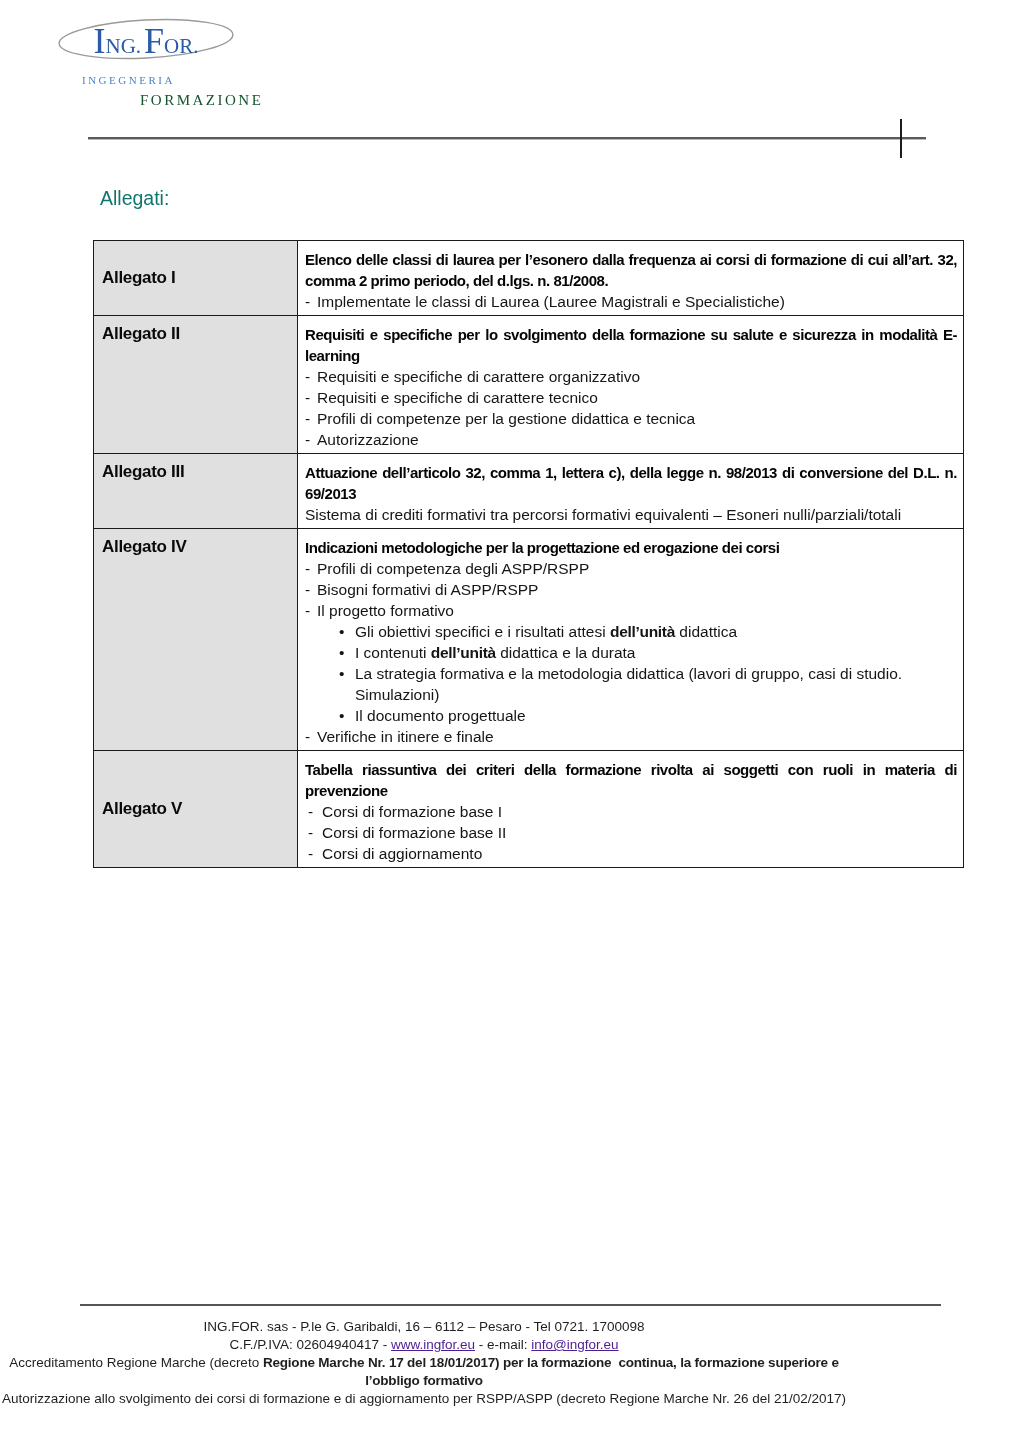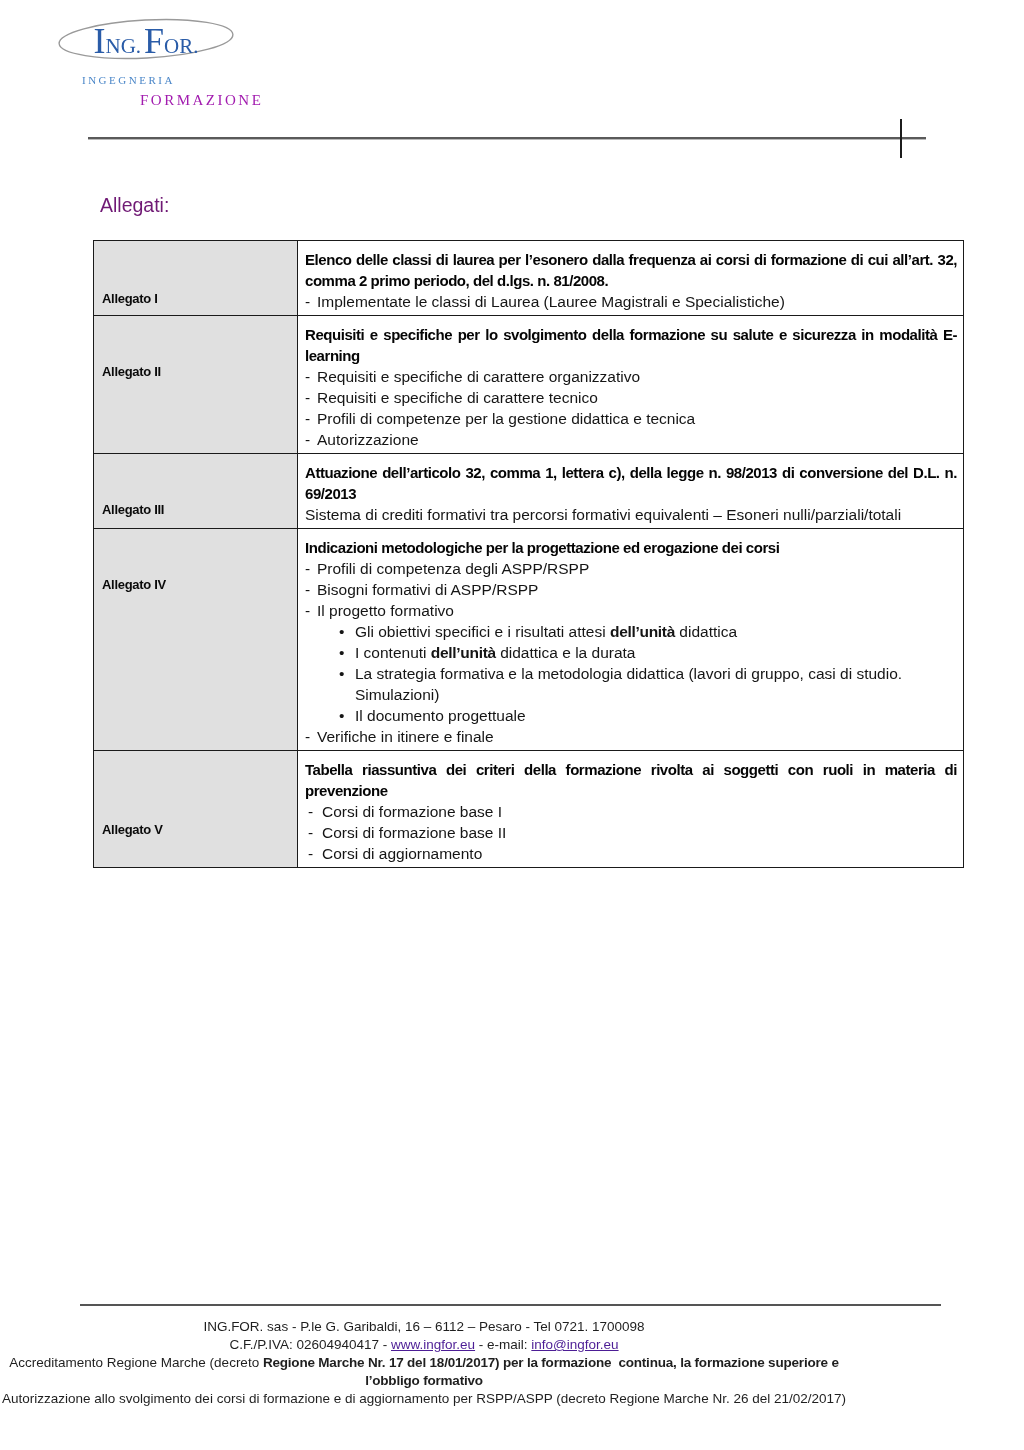--- a/index.html
+++ b/index.html
@@ -5,34 +5,34 @@
   html,body{margin:0;padding:0;}
   body{
     width:1024px;height:1450px;position:relative;background:#ffffff;
     font-family:"Liberation Sans",sans-serif;color:#111;overflow:hidden;
   }
   
   .logo-block{position:absolute;left:56px;top:12px;width:260px;}
   .logo-sub1{position:absolute;left:26px;top:62px;font-family:"Liberation Serif",serif;
     font-size:11px;letter-spacing:2.5px;color:#4a86c8;}
   .logo-sub2{position:absolute;left:84px;top:80px;font-family:"Liberation Serif",serif;
-    font-size:15px;letter-spacing:2.5px;color:#a21caf;}
+    font-size:15px;letter-spacing:2.5px;color:#14532d;}
   
   .header-rule{position:absolute;left:88px;top:137px;width:838px;height:2px;
     background:#5a5a5a;border-bottom:1px solid #b9b9b9;}
   .crop-tick{position:absolute;left:900px;top:119px;width:2px;height:39px;background:#1c1c1c;}
   
-  .heading{position:absolute;left:100px;top:194px;font-size:19.5px;color:#701a75;}
+  .heading{position:absolute;left:100px;top:187px;font-size:19.5px;color:#0f766e;}
   
   .allegati-table{position:absolute;left:93px;top:240px;width:871px;
     border-collapse:collapse;table-layout:fixed;}
   .allegati-table td{border:1.5px solid #1a1a1a;vertical-align:top;}
   .label-cell{width:189px;background:#e0e0e0;padding:8px 6px 4px 8px;}
   tr:first-child .label-cell,tr:last-child .label-cell{vertical-align:middle;padding-top:4px;}
-  .label-text{font-weight:bold;font-size:13px;letter-spacing:-0.3px;color:#0a0a0a;margin-top:40px;}
+  .label-text{font-weight:bold;font-size:17px;letter-spacing:-0.3px;color:#0a0a0a;}
   .content-cell{padding:8px 6px 3px 7px;font-size:15.5px;line-height:21px;color:#151515;}
   .row-title{font-weight:bold;font-size:15px;letter-spacing:-0.45px;line-height:21px;
     text-align:justify;color:#050505;}
   .item{line-height:21px;}
   .item.dash::before{content:"-";display:inline-block;width:12px;}
   .item.dash2::before{content:"-";display:inline-block;width:17px;padding-left:3px;box-sizing:border-box;}
   .item.bullet{position:relative;padding-left:50px;}
   .item.bullet::before{content:"\2022";position:absolute;left:34px;top:0;}
   .item .seg-bold{font-weight:bold;letter-spacing:-0.3px;text-align:center;}
   

